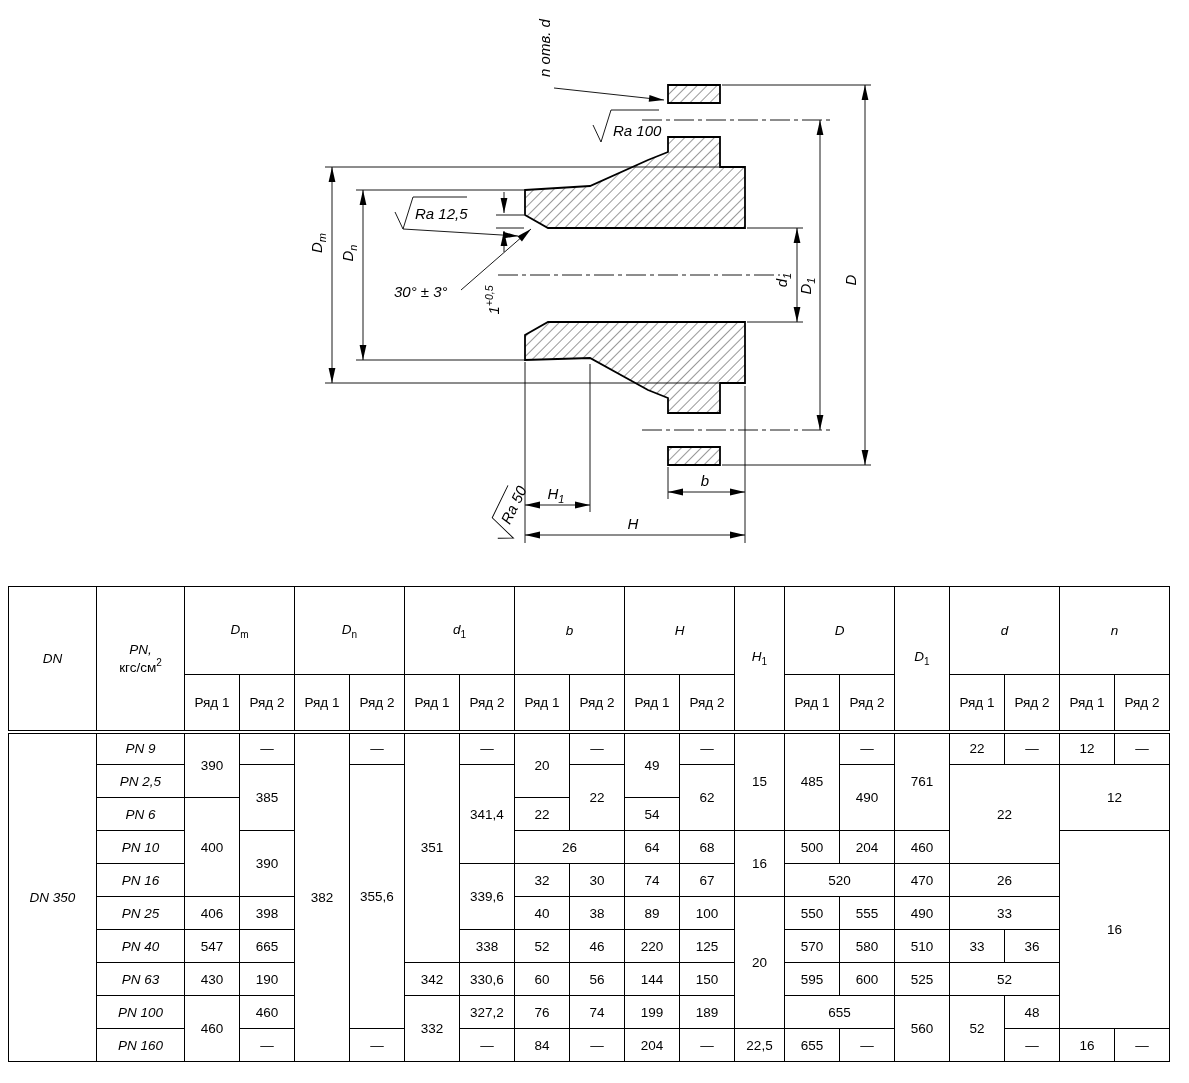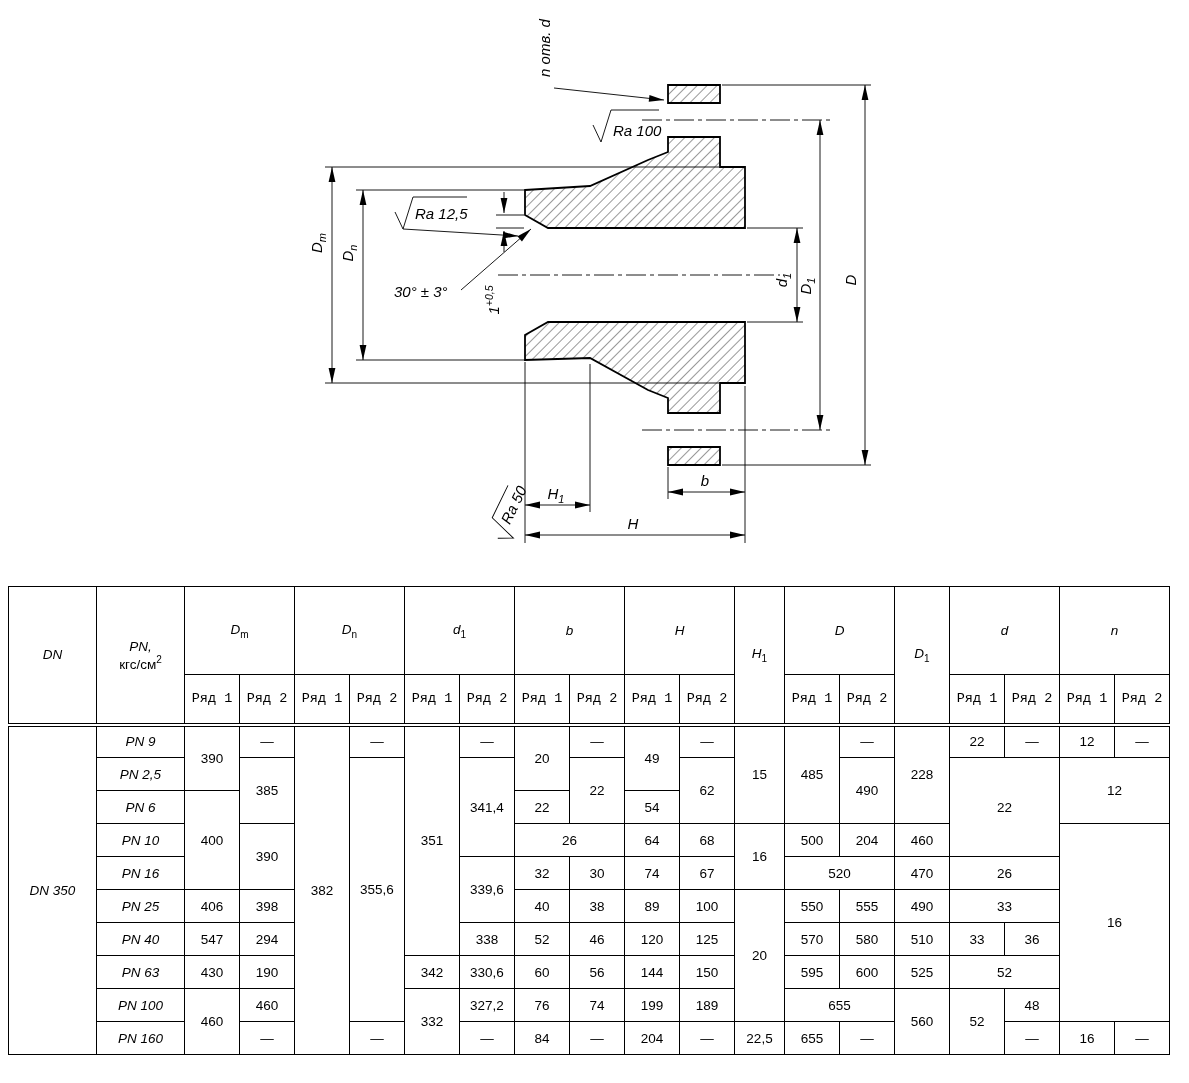--- a/index.html
+++ b/index.html
@@ -12,21 +12,21 @@
   .cl{stroke:#000;stroke-width:0.9;fill:none;stroke-dasharray:20 4 4 4;}
   .hatched{fill:url(#hatch);stroke:#000;stroke-width:1.8;stroke-linejoin:miter;}
   .dt{font:italic 15px "Liberation Sans",sans-serif;fill:#000;}
 
   
   table.dims{border-collapse:collapse;table-layout:fixed;margin:4px auto 0 8px;
     font:13.5px "Liberation Sans",sans-serif;}
   table.dims th,table.dims td{border:1px solid #000;text-align:center;vertical-align:middle;
     padding:0;font-weight:normal;background:#fff;}
   table.dims thead tr.h1{height:88px;}
-  table.dims thead tr.h2{height:50px;font-family:Liberation Mono, monospace;}
+  table.dims thead tr.h2{height:57px;}
   table.dims tbody tr{height:33px;}
   table.dims .hb{border-bottom:4px double #000;}
   .it{font-style:italic;}
   table.dims sub{font-size:10px;}
   table.dims sup{font-size:10px;}
   .c-dn{width:88px;} .c-pn{width:88px;} .c-s{width:55px;} .c-h1{width:50px;} .c-d1{width:55px;}
 </style>
 </head>
 <body>
 
@@ -198,21 +198,21 @@
         <td>—</td>
         <td rowspan="7">351</td>
         <td>—</td>
         <td rowspan="2">20</td>
         <td>—</td>
         <td rowspan="2">49</td>
         <td>—</td>
         <td rowspan="3">15</td>
         <td rowspan="3">485</td>
         <td>—</td>
-        <td rowspan="3">228</td>
+        <td rowspan="3">761</td>
         <td>22</td>
         <td>—</td>
         <td>12</td>
         <td>—</td>
       </tr>
       <tr>
         <td class="it">PN 2,5</td>
         <td rowspan="2">385</td>
         <td rowspan="8">355,6</td>
         <td rowspan="3">341,4</td>
@@ -261,25 +261,25 @@
         <td>100</td>
         <td rowspan="4">20</td>
         <td>550</td>
         <td>555</td>
         <td>490</td>
         <td colspan="2">33</td>
       </tr>
       <tr>
         <td class="it">PN 40</td>
         <td>547</td>
-        <td>294</td>
+        <td>665</td>
         <td>338</td>
         <td>52</td>
         <td>46</td>
-        <td>120</td>
+        <td>220</td>
         <td>125</td>
         <td>570</td>
         <td>580</td>
         <td>510</td>
         <td>33</td>
         <td>36</td>
       </tr>
       <tr>
         <td class="it">PN 63</td>
         <td>430</td>

